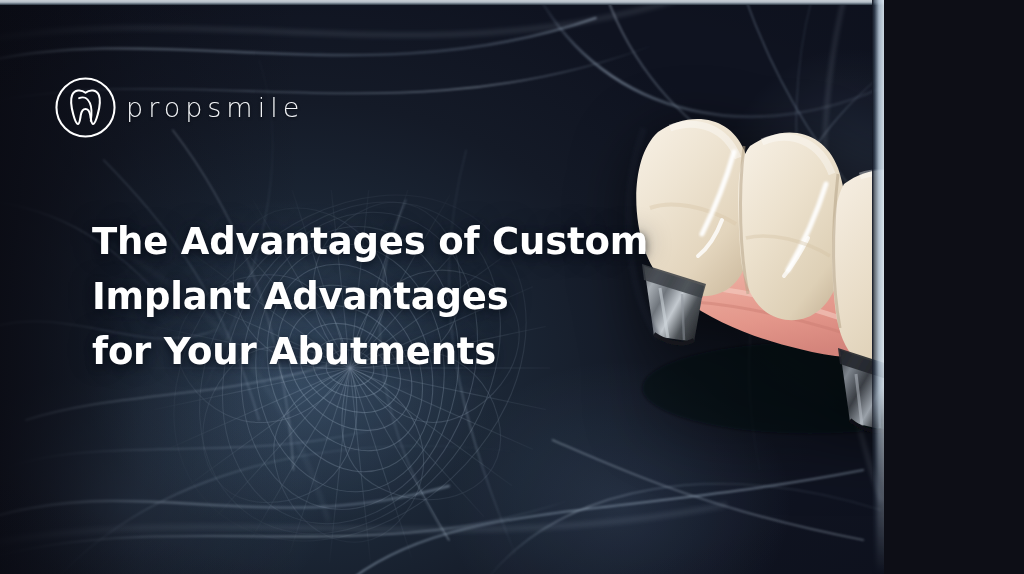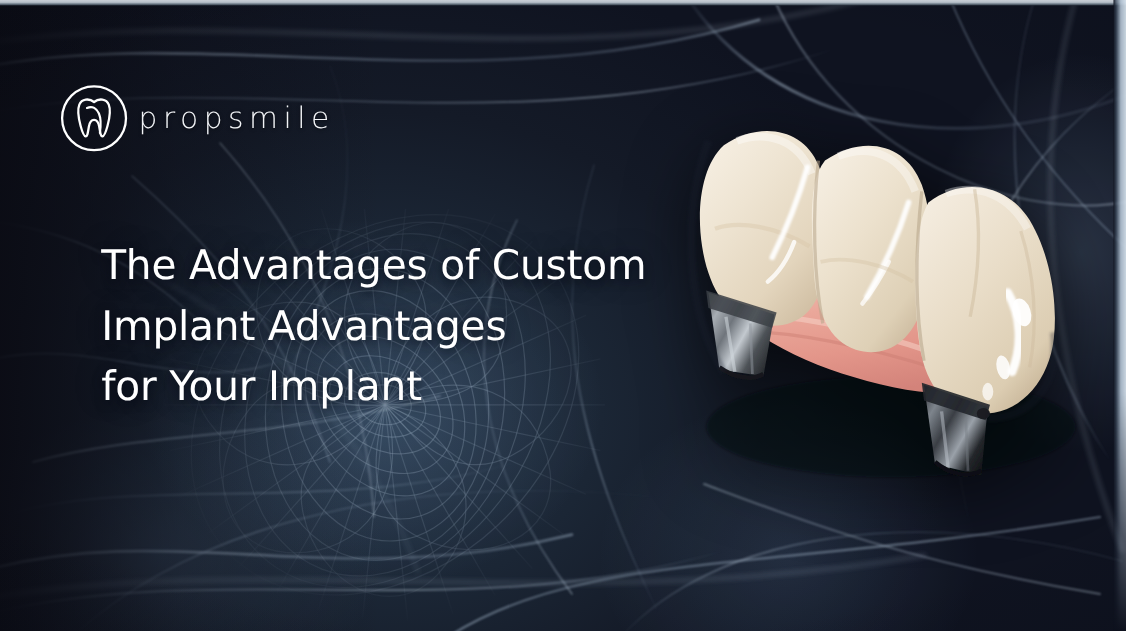--- a/index.html
+++ b/index.html
@@ -8,21 +8,21 @@
   html, body {
     width:1024px; height:574px;
     background:#0d0e16;
     font-family:"Liberation Sans", sans-serif;
     overflow:hidden;
   }
 
   
   .banner{
     position:relative;
-    width:1024px; height:574px;
+    width:884px; height:574px;
     overflow:hidden;
     background:#13141f;
   }
 
   
   .bg-base{
     position:absolute; inset:0;
     background:
       radial-gradient(ellipse 520px 420px at 34% 66%, #223246 0%, #1b2635 38%, #141a27 66%, #0f1320 100%),
       radial-gradient(ellipse 460px 400px at 82% 30%, #18233a 0%, #111827 55%, #0c101b 100%),
@@ -100,21 +100,21 @@
   .headline{
     position:absolute; left:92px; top:214px;
     z-index:6;
     max-width:560px;
   }
   .headline-line{
     display:block;
     color:#ffffff;
     font-family:"DejaVu Sans", sans-serif;
     font-size:37px;
-    font-weight:normal;
+    font-weight:bold;
     letter-spacing:-0.2px;
     line-height:55px;
     white-space:nowrap;
     text-shadow:0 2px 9px rgba(4,8,18,.72), 0 0 26px rgba(10,18,32,.45);
   }
 
   
   .implant-photo{
     position:absolute;
     left:598px; top:88px;
@@ -409,19 +409,19 @@
                  C 43.4 13.9, 36.5 13.4, 32 17 Z" fill="none" stroke="#ffffff" stroke-width="2.1" stroke-linejoin="round"></path>
         <path d="M25.5 22.5 C 30.5 20.4, 34.5 23.0, 36.5 27.6 C 38.6 32.4, 38.4 38.6, 37.4 45.5" fill="none" stroke="#ffffff" stroke-width="2.0" stroke-linecap="round"></path>
       </svg>
     </span>
     <span class="logo-word">propsmile</span>
   </div>
 
   <h1 class="headline">
     <span class="headline-line">The Advantages of Custom</span>
     <span class="headline-line">Implant Advantages</span>
-    <span class="headline-line">for Your Implant</span>
+    <span class="headline-line">for Your Abutments</span>
   </h1>
 
   <div class="edge-top"></div>
   <div class="edge-right"></div>
 
 </div>
 
 </body></html>

